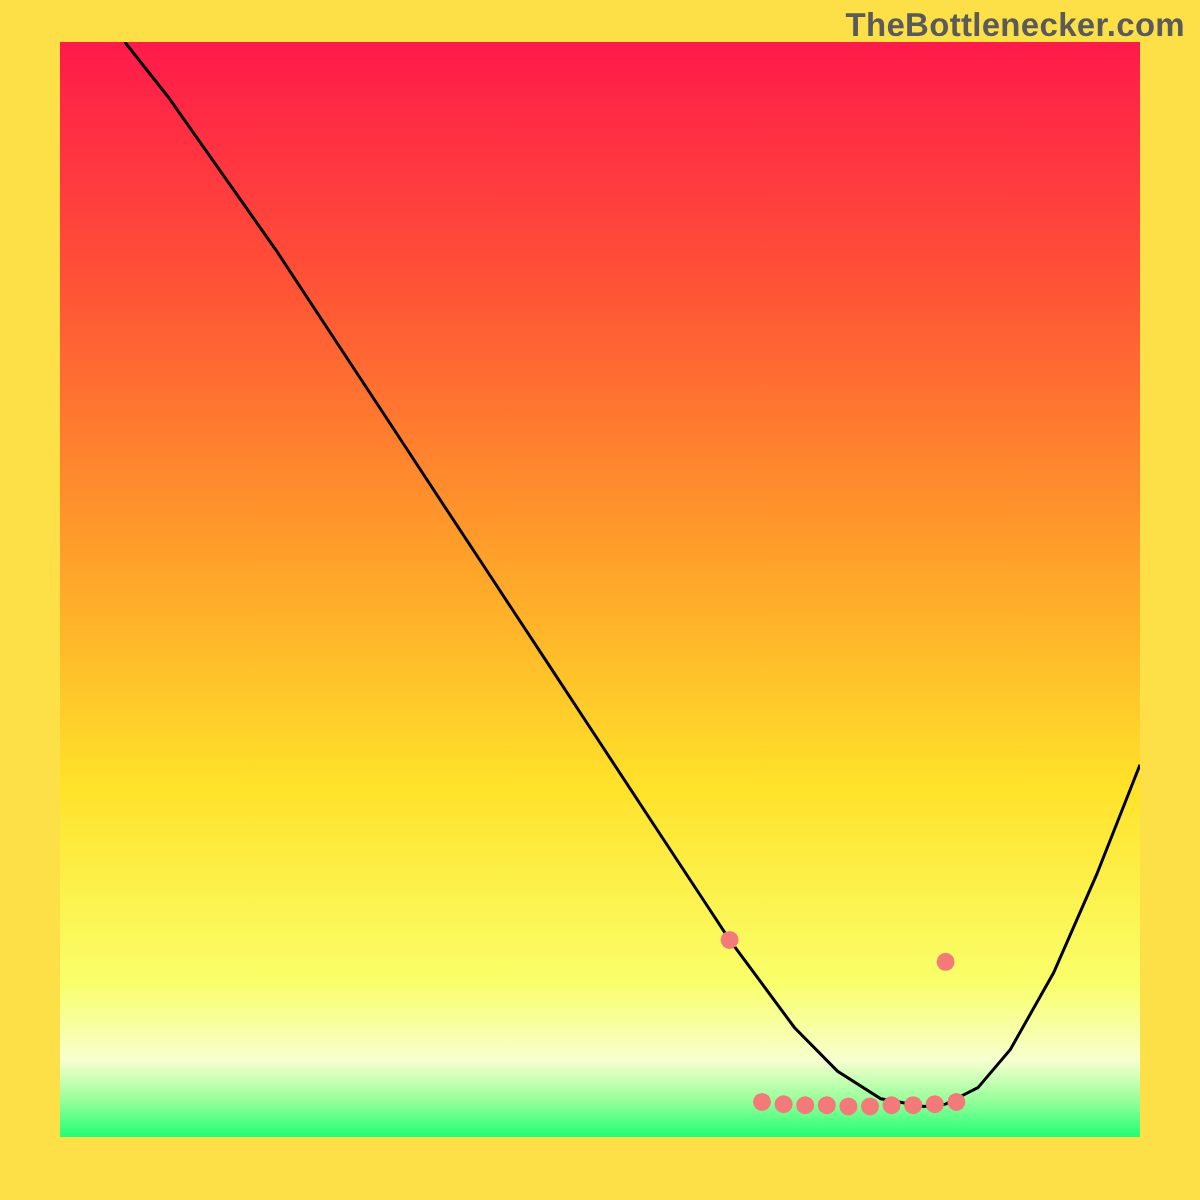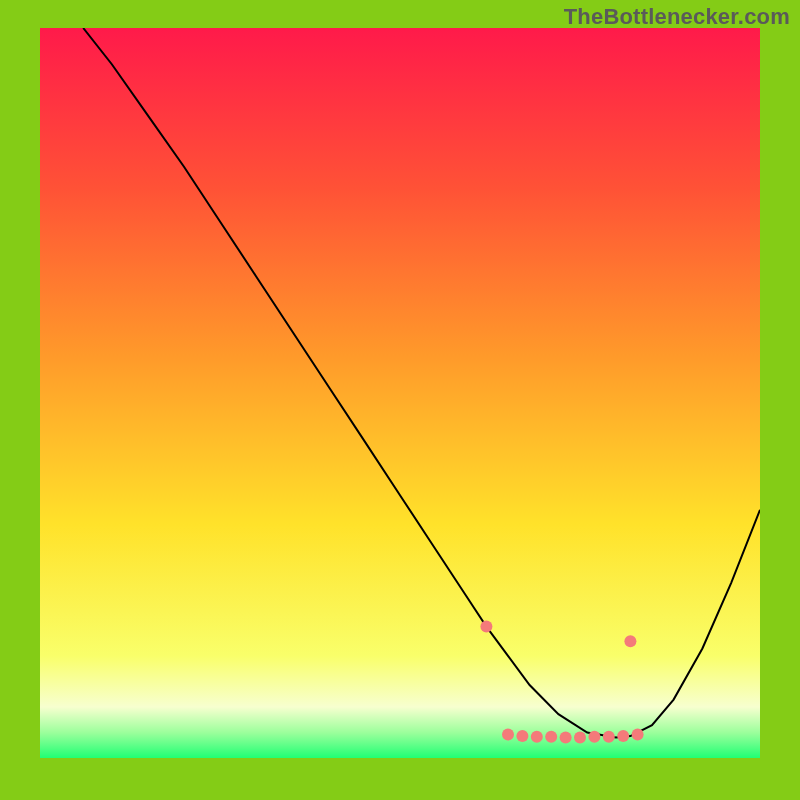--- a/index.html
+++ b/index.html
@@ -8,21 +8,21 @@
     width: 800px;
     height: 800px;
     background: #000;
     font-family: Arial, Helvetica, sans-serif;
     overflow: hidden;
   }
   .wrap {
     position: relative;
     width: 800px;
     height: 800px;
-    background: #84cc16;
+    background: #fde047;
   }
   .attribution {
     position: absolute;
     top: 4px;
     right: 10px;
     color: #5a5a5a;
     font-size: 22px;
     font-weight: 600;
     letter-spacing: 0.2px;
     z-index: 20;

